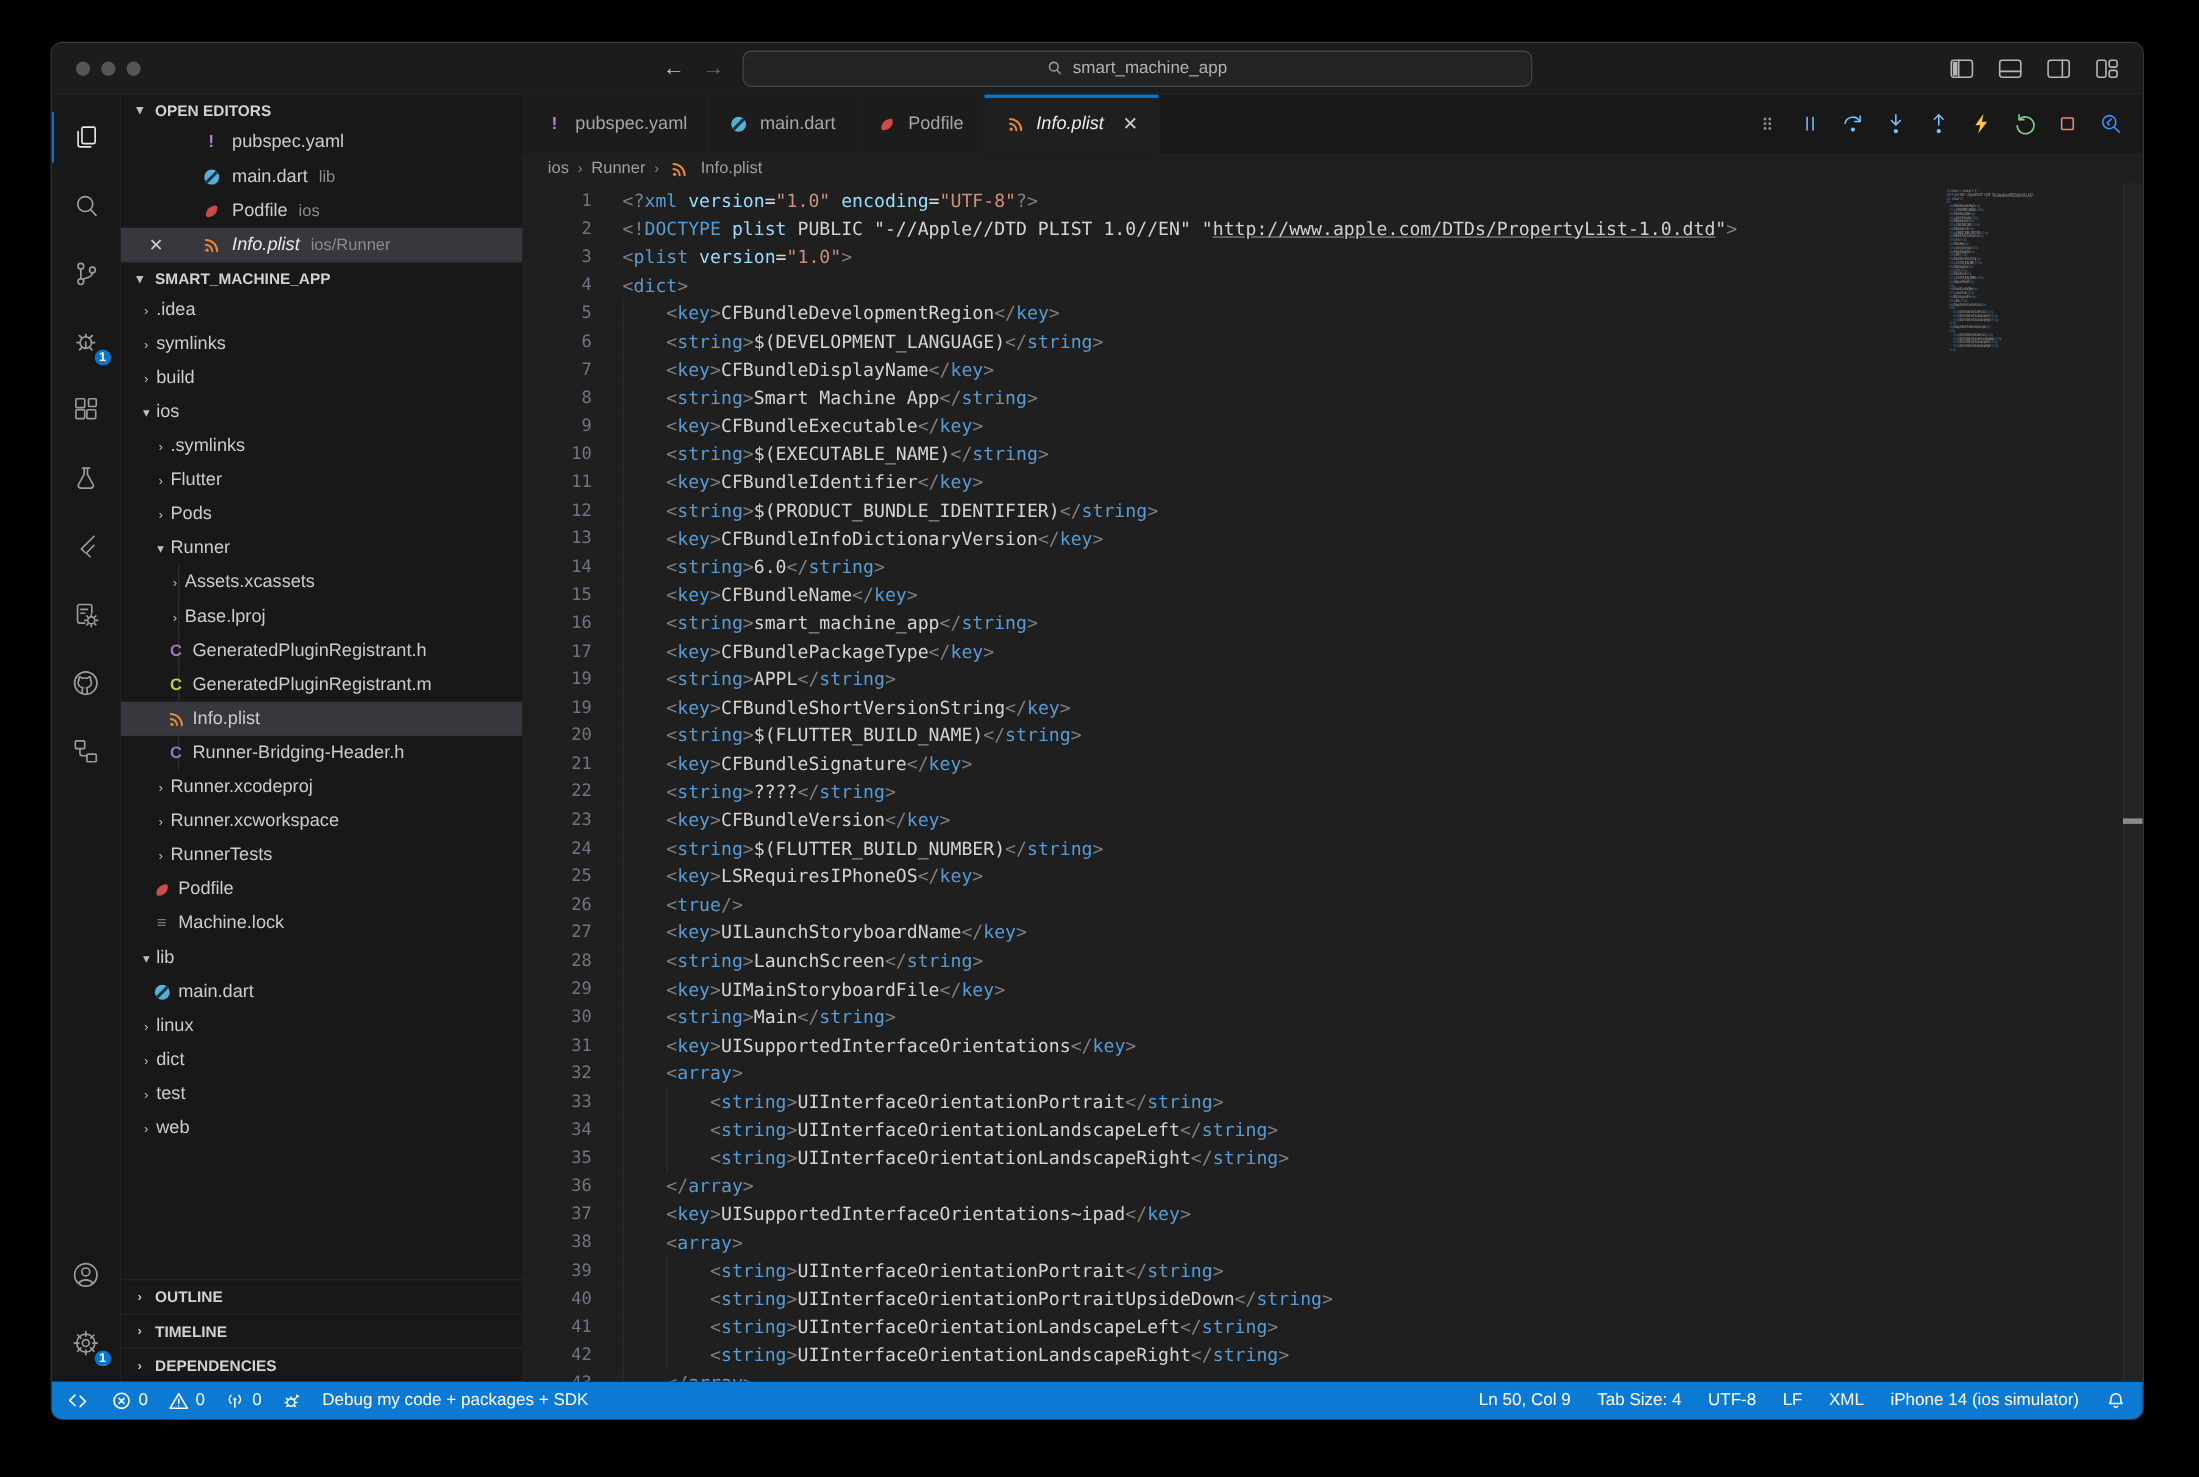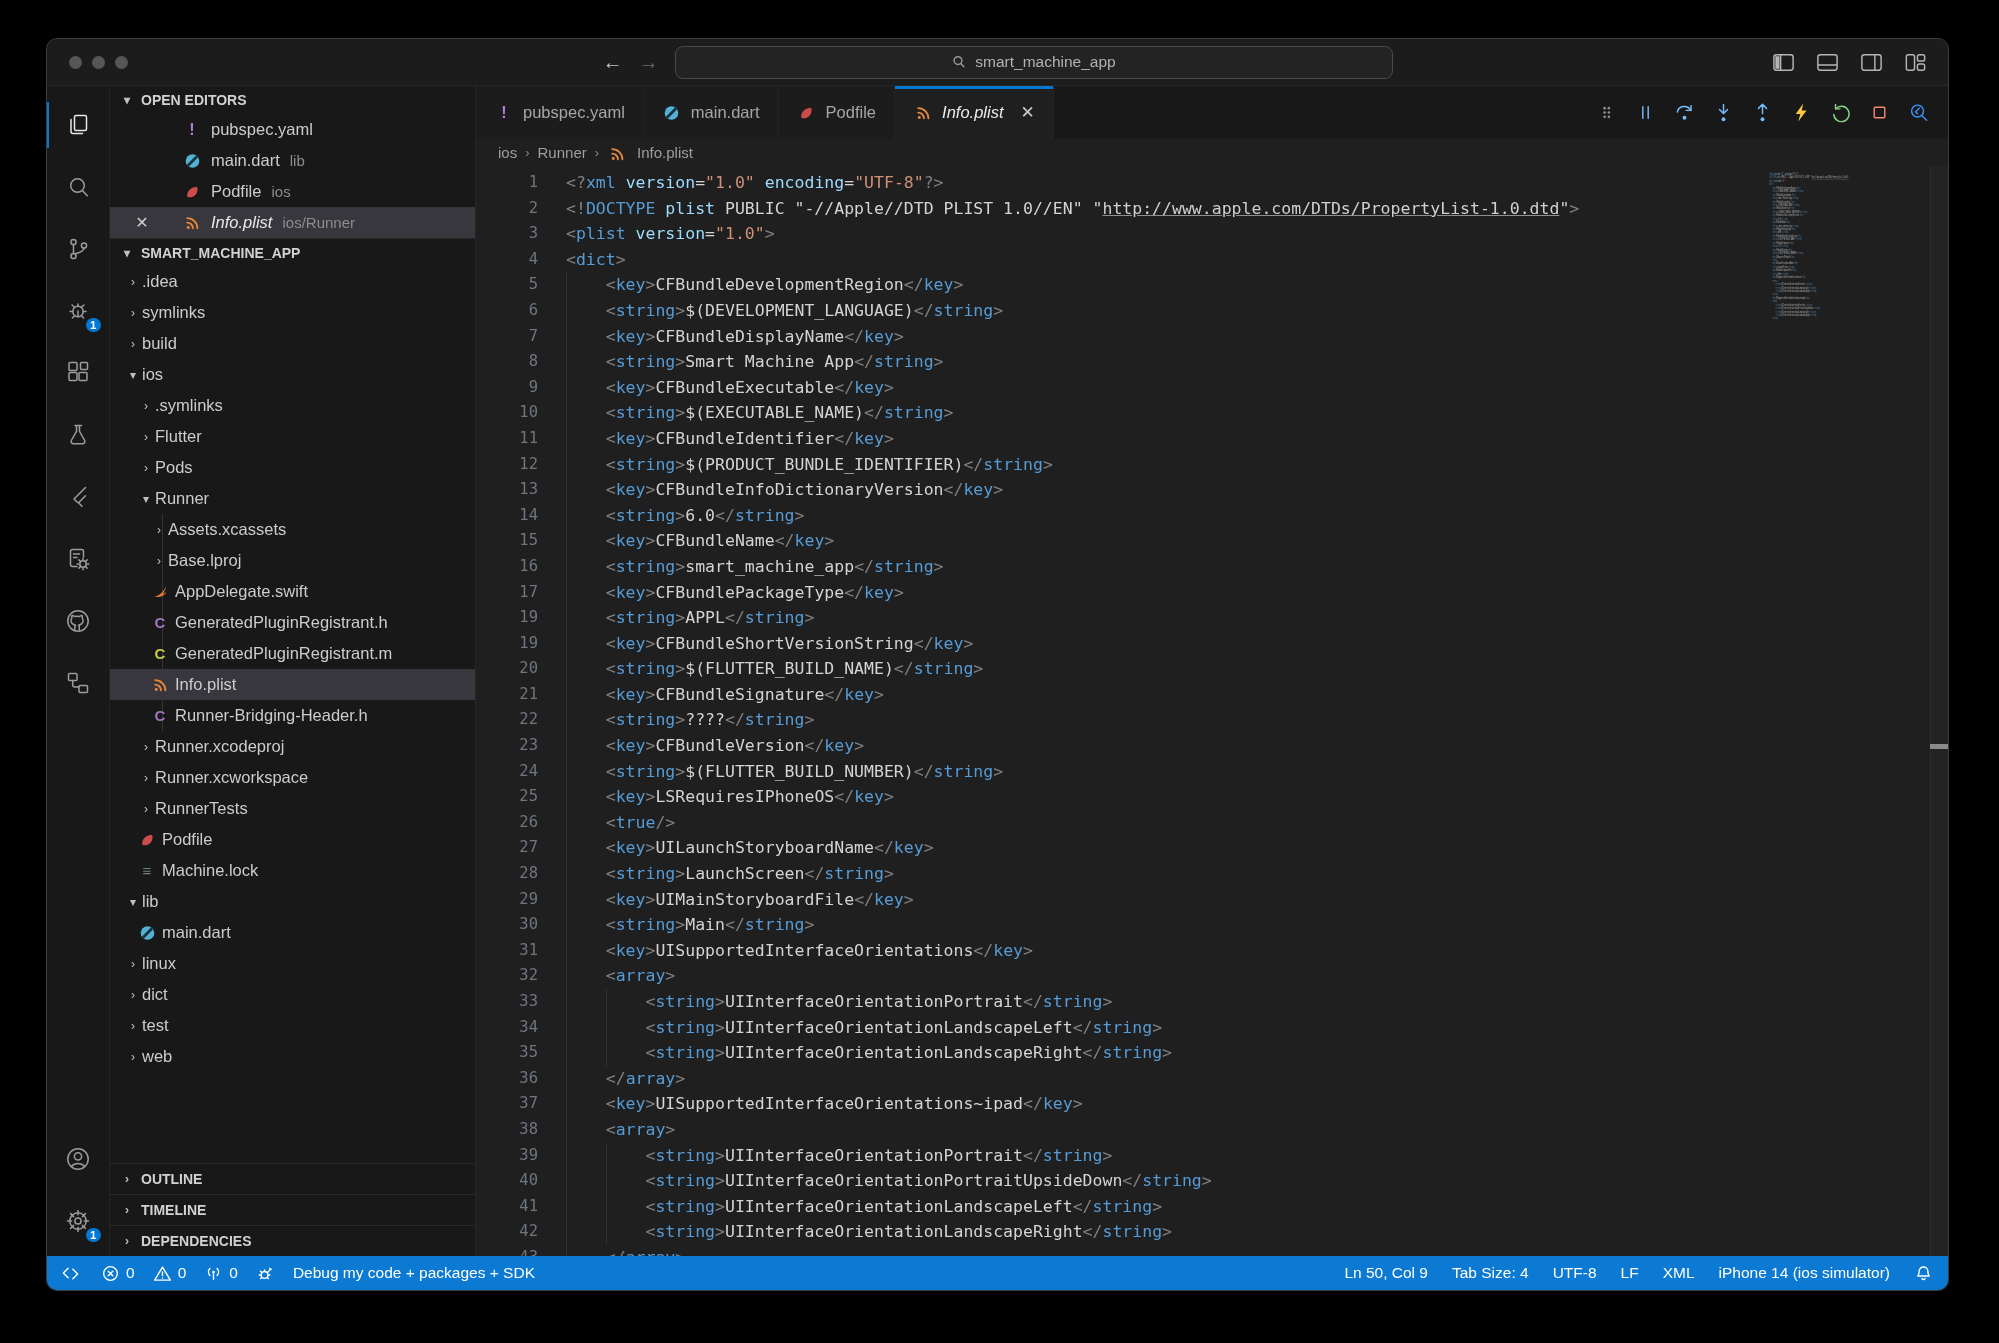--- a/index.html
+++ b/index.html
@@ -341,28 +341,20 @@
             <span class="chev">▾</span>
             <span class="label">Runner</span>
           </div>
           <div class="row guide2" style="padding-left:40px">
             <span class="chev">›</span>
             <span class="label">Assets.xcassets</span>
           </div>
           <div class="row guide2" style="padding-left:40px">
             <span class="chev">›</span>
             <span class="label">Base.lproj</span>
-          </div>
-          <div class="row guide2" style="padding-left:40px">
-            <span class="fi" style="margin-right:5px">
-              <svg width="17" height="17" viewBox="0 0 16 16">
-                <path d="M2.5 12.5c2-.4 4.2-1.6 6-3.3C10.3 7.5 11.8 5 13.5 2.5c-.8 3-2 5.4-3.8 7.3.9-.2 2.4-.9 3.8-2-1 2.4-3.3 4.3-6.3 4.7-1.8.3-3.6.2-4.7 0z" fill="#e37933"></path>
-              </svg>
-            </span>
-            <span class="label">AppDelegate.swift</span>
           </div>
           <div class="row guide2" style="padding-left:40px">
             <span class="fi" style="margin-right:5px">
               <span style="color:#a074c4;font-weight:700;font-size:15px">C</span>
             </span>
             <span class="label">GeneratedPluginRegistrant.h</span>
           </div>
           <div class="row guide2" style="padding-left:40px">
             <span class="fi" style="margin-right:5px">
               <span style="color:#cbcb41;font-weight:700;font-size:15px">C</span>

